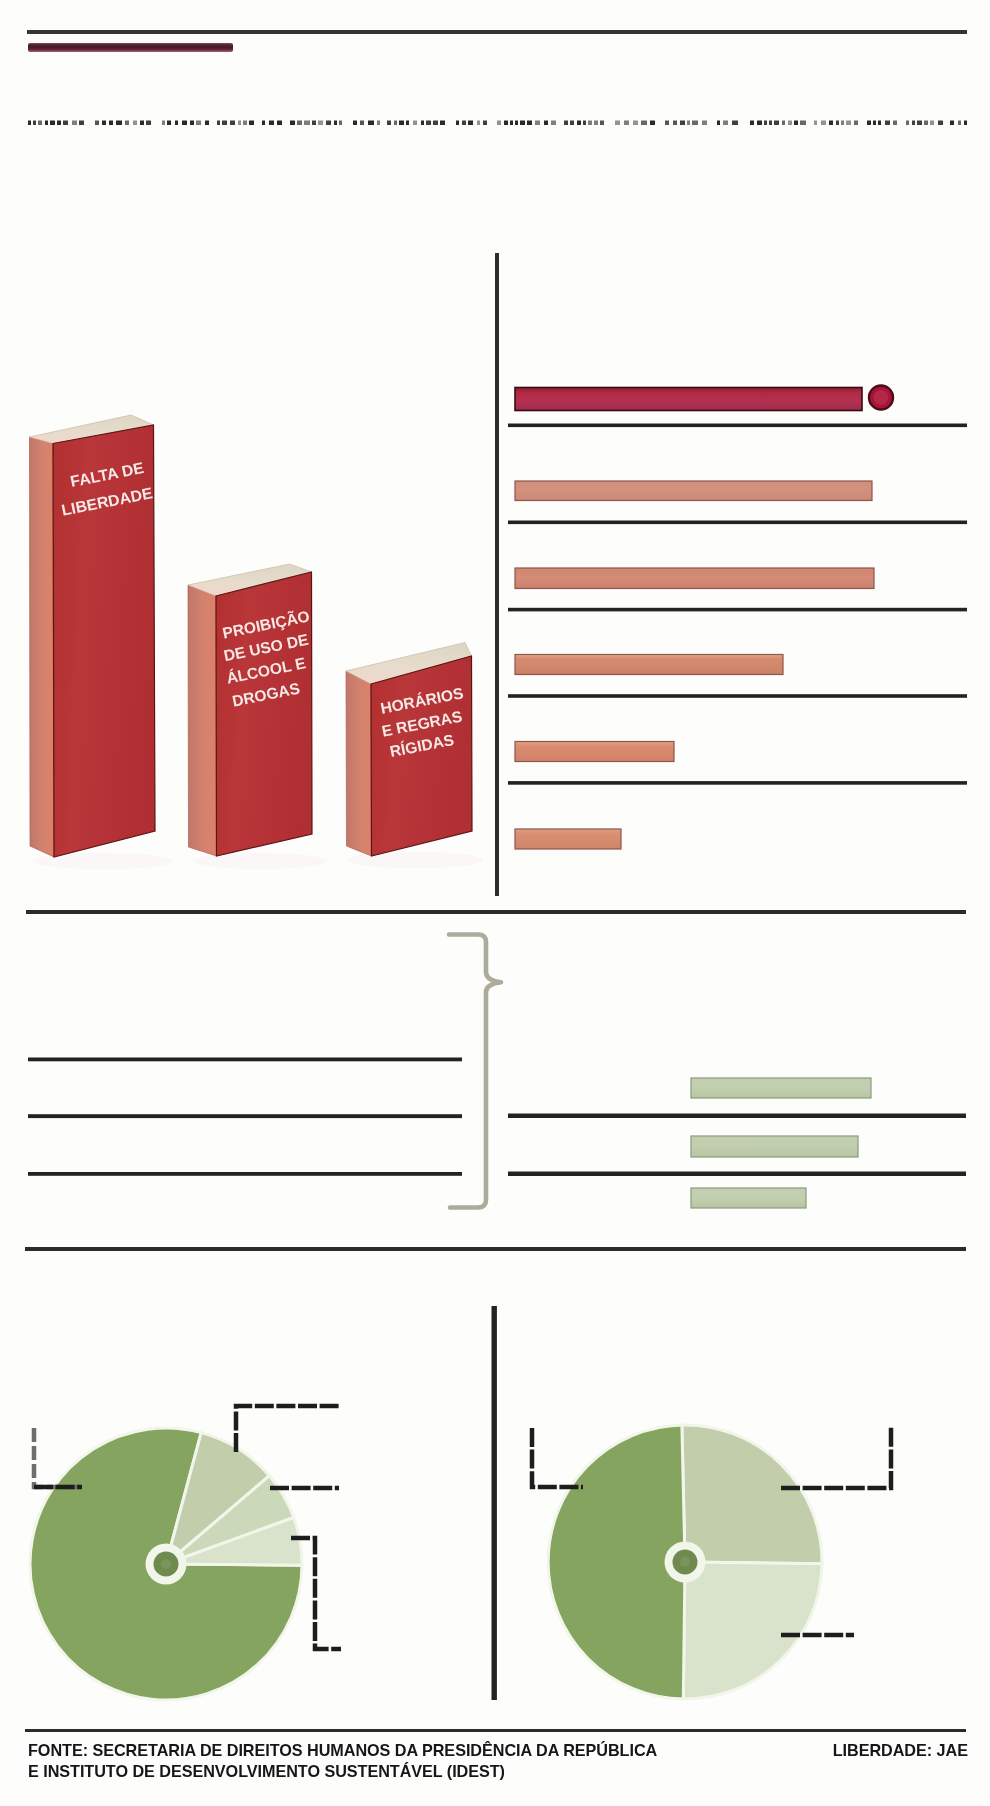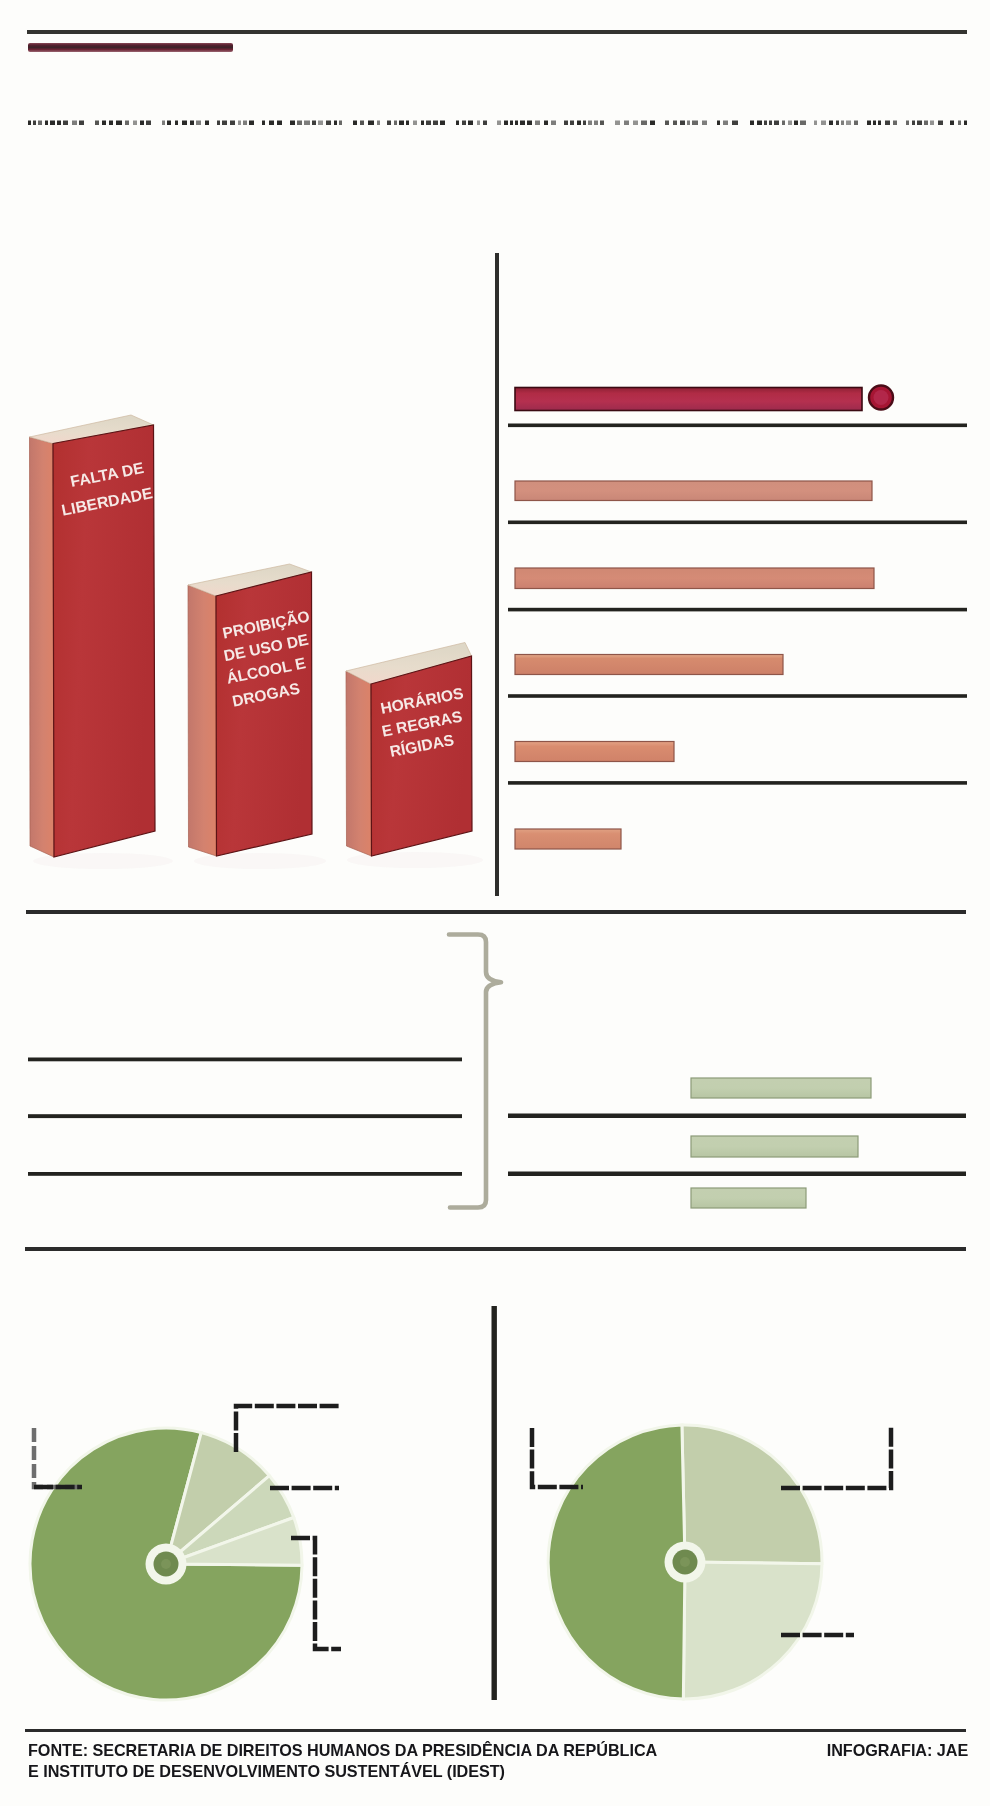--- a/index.html
+++ b/index.html
@@ -329,15 +329,15 @@
     <g fill="none" stroke="#1d1d1d" stroke-width="4.5">
       <path d="M532,1428 L532,1487 L583,1487" stroke-dasharray="19 2.6"></path>
       <path d="M781,1488 L891,1488 L891,1427" stroke-dasharray="19 2.6"></path>
       <path d="M781,1635 L854,1635" stroke-dasharray="19 2.6"></path>
     </g>
   </svg>
 
   <div class="rule" style="left:25px;top:1729px;width:941px;height:3px;"></div>
   <div class="footer-text" style="left:28px;top:1740.5px;">FONTE: SECRETARIA DE DIREITOS HUMANOS DA PRESIDÊNCIA DA REPÚBLICA</div>
   <div class="footer-text" style="left:28px;top:1761.5px;">E INSTITUTO DE DESENVOLVIMENTO SUSTENTÁVEL (IDEST)</div>
-  <div class="footer-text" style="left:auto;right:22px;top:1740.5px;text-align:right;transform-origin:100% 0;">INFOGRAFIA: JAE</div>
+  <div class="footer-text" style="left:auto;right:22px;top:1740.5px;text-align:right;transform-origin:100% 0;">LIBERDADE: JAE</div>
 
 </div>
 
 </body></html>

